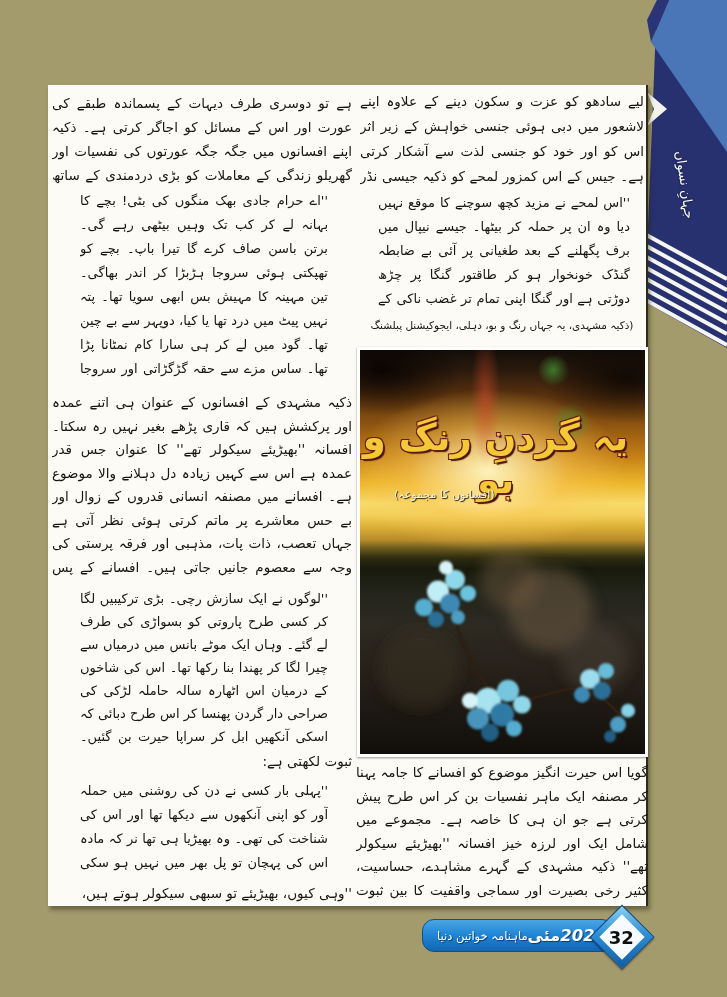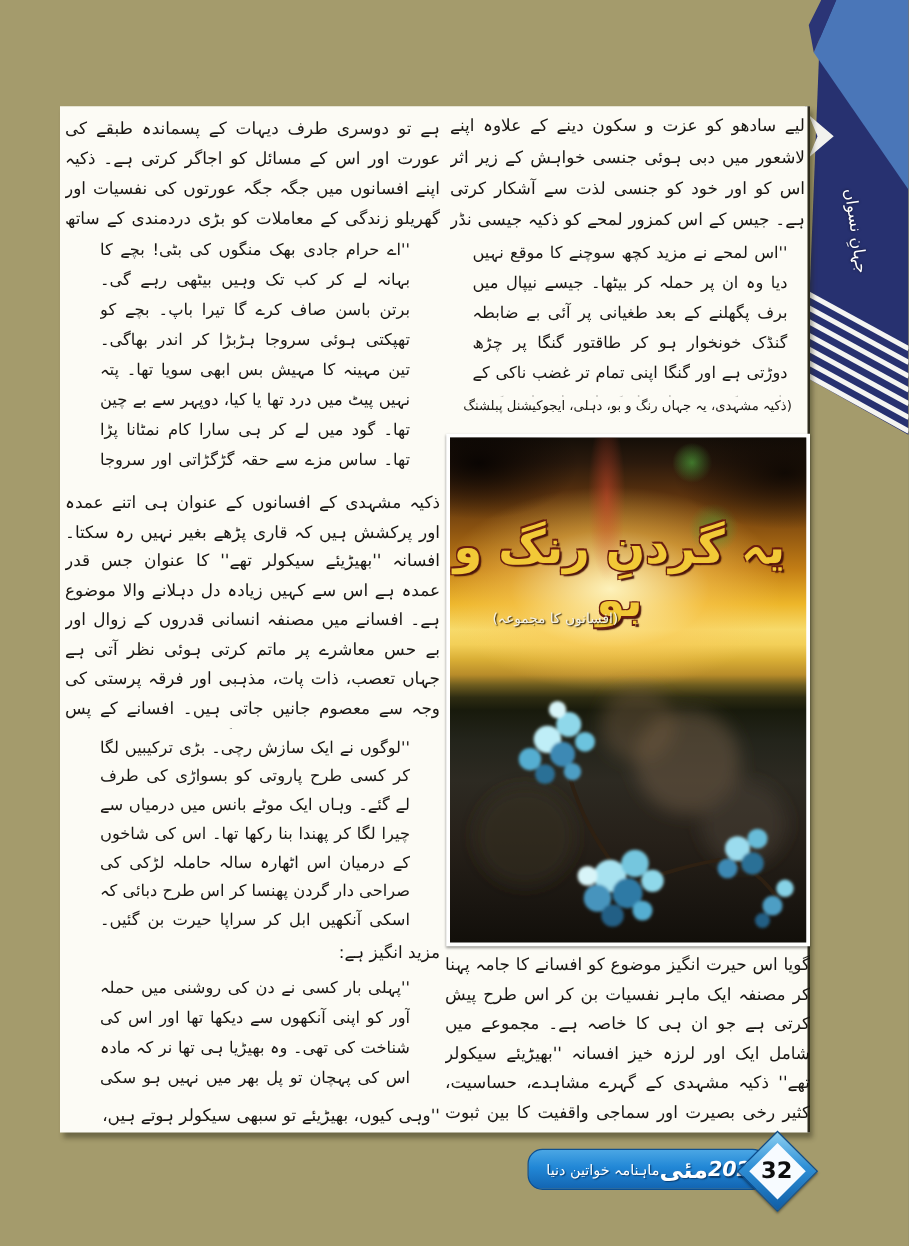--- a/index.html
+++ b/index.html
@@ -89,21 +89,21 @@
   
   .footer-bar{
     position:absolute; left:422px; top:919px; width:192px; height:33px;
     border-radius:12px;
     background:linear-gradient(180deg,#4aa6e4 0%,#2187d6 45%,#1365b2 100%);
     border:1px solid #0d4f90;
     display:flex; align-items:center; justify-content:space-between;
     padding:0 16px 0 14px; box-sizing:border-box;
   }
   .footer-mag{direction:rtl; color:#fff; font-size:11.5px; white-space:nowrap; text-shadow:1px 1px 1px #0a3d70;}
-  .footer-month{direction:rtl; color:#fff; font-size:19px; font-weight:bold; text-shadow:1px 1px 1px #0a3d70;}
+  .footer-month{direction:rtl; color:#fff; font-size:16px; font-weight:bold; text-shadow:1px 1px 1px #0a3d70;}
   .footer-year{color:#fff; font-size:16.5px; font-weight:bold; font-style:italic; text-shadow:1px 1px 1px #0a3d70;}
   .diamond{
     position:absolute; left:599px; top:914px; width:44px; height:44px;
     transform:rotate(45deg);
     background:linear-gradient(135deg,#8cd0f2 0%,#2e8fd6 45%,#0f5da6 100%);
     border:1px solid #0b4c8c; box-shadow:1px 1px 2px rgba(0,0,0,.4);
   }
   .diamond-inner{
     position:absolute; left:6px; top:6px; right:6px; bottom:6px;
     background:#f7fbff; display:flex; align-items:center; justify-content:center;
@@ -200,21 +200,21 @@
         <div class="cover-subtitle">(افسانوں کا مجموعہ)</div>
       </div>
     </div>
 
     <div class="txt body-txt rc-para2" dir="rtl">گویا اس حیرت انگیز موضوع کو افسانے کا جامہ پہنا کر مصنفہ ایک ماہر نفسیات بن کر اس طرح پیش کرتی ہے جو ان ہی کا خاصہ ہے۔ مجموعے میں شامل ایک اور لرزہ خیز افسانہ ''بھیڑیئے سیکولر تھے'' ذکیہ مشہدی کے گہرے مشاہدے، حساسیت، کثیر رخی بصیرت اور سماجی واقفیت کا بین ثبوت ہے۔ مذکورہ افسانے میں مصنفہ ایک طرف سیاسی بدعنوانی کے پس منظر میں انسانی وجود کے تاریک پہلو کو ہمارے سامنے لاتی</div>
 
     <div class="txt body-txt lc-para1" dir="rtl">ہے تو دوسری طرف دیہات کے پسماندہ طبقے کی عورت اور اس کے مسائل کو اجاگر کرتی ہے۔ ذکیہ اپنے افسانوں میں جگہ جگہ عورتوں کی نفسیات اور گھریلو زندگی کے معاملات کو بڑی دردمندی کے ساتھ پیش کرتی ہے۔ اس کہانی کا آغاز بھی عورت کی قابل رحم حالت سے ہی ہوتا ہے۔</div>
     <div class="txt quote-txt lc-quote1" dir="rtl">''اے حرام جادی بھک منگوں کی بٹی! بچے کا بہانہ لے کر کب تک وہیں بیٹھی رہے گی۔ برتن باسن صاف کرے گا تیرا باپ۔ بچے کو تھپکتی ہوئی سروجا ہڑبڑا کر اندر بھاگی۔ تین مہینہ کا مہیش بس ابھی سویا تھا۔ پتہ نہیں پیٹ میں درد تھا یا کیا، دوپہر سے بے چین تھا۔ گود میں لے کر ہی سارا کام نمٹانا پڑا تھا۔ ساس مزے سے حقہ گڑگڑاتی اور سروجا کے خاندان کی مدح سرائی کرتی رہی تھی جنہوں نے ایسی پھوہڑ، زبان دراز کام چور بٹی اس کے گھر بیاہ دی تھی۔'' (ایضاً، ص:38)</div>
     <div class="txt body-txt lc-para2" dir="rtl">ذکیہ مشہدی کے افسانوں کے عنوان ہی اتنے عمدہ اور پرکشش ہیں کہ قاری پڑھے بغیر نہیں رہ سکتا۔ افسانہ ''بھیڑیئے سیکولر تھے'' کا عنوان جس قدر عمدہ ہے اس سے کہیں زیادہ دل دہلانے والا موضوع ہے۔ افسانے میں مصنفہ انسانی قدروں کے زوال اور بے حس معاشرے پر ماتم کرتی ہوئی نظر آتی ہے جہاں تعصب، ذات پات، مذہبی اور فرقہ پرستی کی وجہ سے معصوم جانیں جاتی ہیں۔ افسانے کے پس پردہ ذکیہ ایسے تڑپتے اور سلگتے سوالات اٹھاتی ہیں کہ قاری بے چین ہو جاتا ہے جس کا بخوبی اندازہ افسانے کے بین السطور سے ہوتا ہے:</div>
     <div class="txt quote-txt lc-quote2" dir="rtl">''لوگوں نے ایک سازش رچی۔ بڑی ترکیبیں لگا کر کسی طرح پاروتی کو بسواڑی کی طرف لے گئے۔ وہاں ایک موٹے بانس میں درمیاں سے چیرا لگا کر پھندا بنا رکھا تھا۔ اس کی شاخوں کے درمیان اس اٹھارہ سالہ حاملہ لڑکی کی صراحی دار گردن پھنسا کر اس طرح دبائی کہ اسکی آنکھیں ابل کر سراپا حیرت بن گئیں۔ وہ آنکھیں سوال کر رہی تھیں کیوں؟ کیوں؟ (ایضاً، ص:41-42)</div>
-    <div class="txt label-line lc-more" dir="rtl">مزید انگیز ہے:</div>
+    <div class="txt label-line lc-more" dir="rtl">ثبوت لکھتی ہے:</div>
     <div class="txt quote-txt lc-quote3" dir="rtl">''پہلی بار کسی نے دن کی روشنی میں حملہ آور کو اپنی آنکھوں سے دیکھا تھا اور اس کی شناخت کی تھی۔ وہ بھیڑیا ہی تھا نر کہ مادہ اس کی پہچان تو پل بھر میں نہیں ہو سکی لیکن وہ ایک نہایت سیکولر بھیڑیا تھا۔''</div>
     <div class="txt body-txt lc-last" dir="rtl">''وہی کیوں، بھیڑیئے تو سبھی سیکولر ہوتے ہیں، شکار کا مذہب</div>
   </div>
 
   <div class="footer-bar">
     <span class="footer-mag" dir="rtl">ماہنامہ خواتین دنیا</span>
     <span class="footer-month" dir="rtl">مئی</span>
     <span class="footer-year">2024</span>
   </div>
   <div class="diamond">

